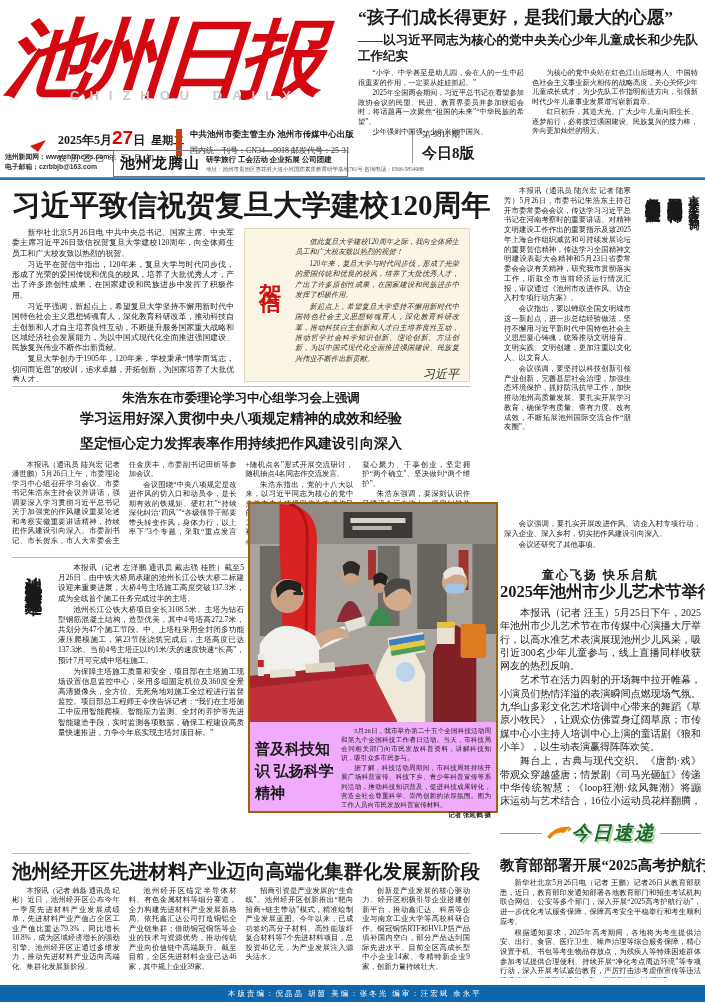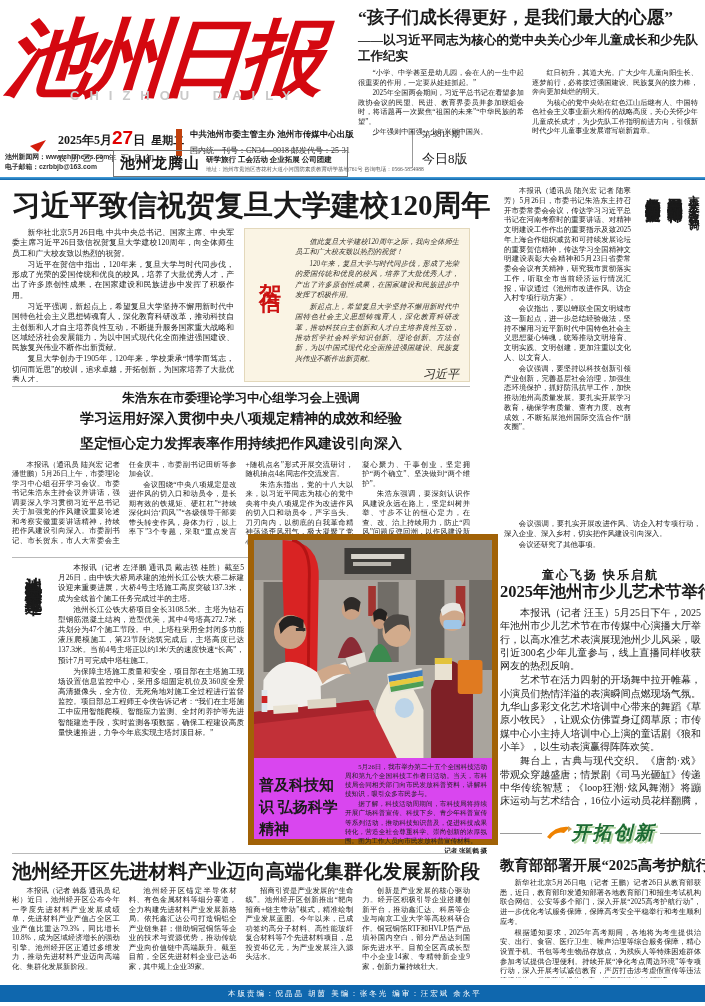--- a/index.html
+++ b/index.html
@@ -19,21 +19,21 @@
   .dateblock{left:58px;top:127px;width:112px;}
   .dateline1{font-size:12px;font-weight:bold;border-bottom:1px solid #555;padding-bottom:1px;white-space:nowrap;}
   .dateline1 .day{color:#e00000;font-size:19px;font-family:"Liberation Sans",sans-serif;font-weight:bold;}
   .dateline1 .wk{margin-left:6px;font-size:11px;}
   .dateline2{font-size:8.5px;letter-spacing:4px;margin-top:2px;white-space:nowrap;}
   .organ{left:176px;top:129px;width:228px;border-left:6px solid #c2410c;padding-left:8px;}
   .organ .l1{font-size:8.5px;font-weight:bold;white-space:nowrap;}
   .organ .l2{font-size:8px;margin-top:4px;white-space:nowrap;color:#222;}
   .issue{left:412px;top:129px;width:56px;border-left:1px solid #999;padding-left:9px;}
   .issue .no{font-size:8.5px;white-space:nowrap;}
-  .issue .pg{font-size:13px;font-weight:normal;margin-top:9px;white-space:nowrap;}
+  .issue .pg{font-size:15px;font-weight:bold;margin-top:3px;white-space:nowrap;}
   .contact{left:5px;top:152px;width:106px;font-family:"Liberation Sans",sans-serif;}
   .contact div{font-size:6.8px;font-weight:bold;color:#333;white-space:nowrap;line-height:10px;}
   .adbox{left:113px;top:150px;width:233px;height:25px;border:1px solid #777;display:flex;align-items:center;}
   .ad-name{font-size:15px;font-weight:bold;padding:0 6px;white-space:nowrap;letter-spacing:1px;}
   .ad-right{flex:1;padding-right:3px;}
   .ad-services{font-size:7.5px;font-weight:bold;white-space:nowrap;}
   .ad-addr{font-size:5.5px;color:#555;white-space:nowrap;margin-top:1px;}
 
   
   .topstory{left:358px;top:5px;width:340px;height:170px;}
@@ -68,22 +68,22 @@
           font-size:7.3px;line-height:1.3;overflow:hidden;}
   .rule2{left:12px;top:557px;width:458px;}
 
   
   .bridge{left:12px;top:563px;width:232px;height:284px;display:flex;overflow:hidden;}
   .bridge-title{writing-mode:vertical-rl;width:42px;font-size:17px;font-weight:bold;
                 letter-spacing:1.5px;line-height:42px;}
   .bridge-body{flex:1;font-size:7.6px;line-height:1.34;padding-left:4px;}
 
   
-  .photobox{left:248px;top:534px;width:250px;height:311px;border:6px solid #a16207;
-            box-sizing:border-box;background:#d946ef;}
+  .photobox{left:248px;top:502px;width:250px;height:311px;border:2px solid #a16207;
+            box-sizing:border-box;background:#f0abfc;}
   .photo{width:100%;height:218px;display:block;}
   .photo-caption-row{display:flex;padding:4px 5px 0 5px;}
   .photo-title{width:86px;font-size:15px;font-weight:bold;line-height:22px;padding-top:12px;}
   .photo-desc{flex:1;font-size:6.6px;line-height:1.38;color:#222;}
   .photo-credit{text-align:right;font-weight:bold;margin-top:1px;}
 
   
   .rule3{left:12px;top:853px;width:458px;}
   .e-headline{left:12px;top:858px;width:458px;text-align:center;font-size:19.5px;font-weight:bold;white-space:nowrap;}
   .e-body{left:12px;top:886px;width:458px;height:92px;column-count:4;column-gap:9px;
@@ -175,22 +175,22 @@
   <div class="abs topstory">
     <div class="ts-headline">“孩子们成长得更好，是我们最大的心愿”</div>
     <div class="ts-sub">——以习近平同志为核心的党中央关心少年儿童成长和少先队工作纪实</div>
     <div class="ts-cols">
       <div class="ts-col">
           <p class="para">“小学、中学甚至是幼儿园，会在人的一生中起很重要的作用，一定要从娃娃抓起。”</p>
           <p class="para">2025年全国两会期间，习近平总书记在看望参加政协会议的民盟、民进、教育界委员并参加联组会时，将话题再一次聚焦“祖国的未来”“中华民族的希望”。</p>
           <p class="para">少年强则中国强，少年兴则中国兴。</p>
         </div>
       <div class="ts-col">
+          <p class="para">为核心的党中央站在红色江山后继有人、中国特色社会主义事业薪火相传的战略高度，关心关怀少年儿童成长成才，为少先队工作指明前进方向，引领新时代少年儿童事业发展谱写崭新篇章。</p>
           <p class="para">红日初升，其道大光。广大少年儿童向阳生长、逐梦前行，必将接过强国建设、民族复兴的接力棒，奔向更加灿烂的明天。</p>
-          <p class="para">为核心的党中央站在红色江山后继有人、中国特色社会主义事业薪火相传的战略高度，关心关怀少年儿童成长成才，为少先队工作指明前进方向，引领新时代少年儿童事业发展谱写崭新篇章。</p>
         </div>
     </div>
   </div>
 
   <div class="abs blueline"></div>
 
   <div class="abs b-headline">习近平致信祝贺复旦大学建校120周年</div>
   <div class="abs b-row">
     <div class="b-text">
         <p class="para">新华社北京5月26日电 中共中央总书记、国家主席、中央军委主席习近平26日致信祝贺复旦大学建校120周年，向全体师生员工和广大校友致以热烈的祝贺。</p>
@@ -339,21 +339,21 @@
       <p class="para">本届少儿艺术节由市传媒中心主办，节目将于“六一”儿童节期间在池州广播电视台文教生活频道播出。</p>
     </div>
 
   <div class="abs express">
     <div class="exp-line"></div>
     <div class="exp-logo">
       <svg width="26" height="20" viewBox="0 0 26 20">
         <path d="M1 14 Q10 2 24 4 L18 10 Q10 8 4 16 Z" fill="#ef8200"></path>
         <path d="M22 3 L26 6 L22 9 Z" fill="#caa15a"></path>
       </svg>
-      <span class="exp-text">开拓创新</span>
+      <span class="exp-text">今日速递</span>
     </div>
     <div class="exp-line"></div>
   </div>
 
   <div class="abs h-headline">教育部部署开展“2025高考护航行动”</div>
   <div class="abs h-body">
       <p class="para">新华社北京5月26日电（记者 王鹏）记者26日从教育部获悉，近日，教育部印发通知部署各地教育部门和招生考试机构联合网信、公安等多个部门，深入开展“2025高考护航行动”，进一步优化考试服务保障，保障高考安全平稳举行和考生顺利应考。</p>
       <p class="para">根据通知要求，2025年高考期间，各地将为考生提供治安、出行、食宿、医疗卫生、噪声治理等综合服务保障，精心设置手机、书包等考生物品存放点，为残疾人等特殊困难群体参加考试提供合理便利。持续开展“净化考点周边环境”等专项行动，深入开展考试诚信教育，严厉打击涉考虚假宣传等违法违规行为，积极营造规范有序、温馨和谐的考试环境。</p>
     </div>
 

